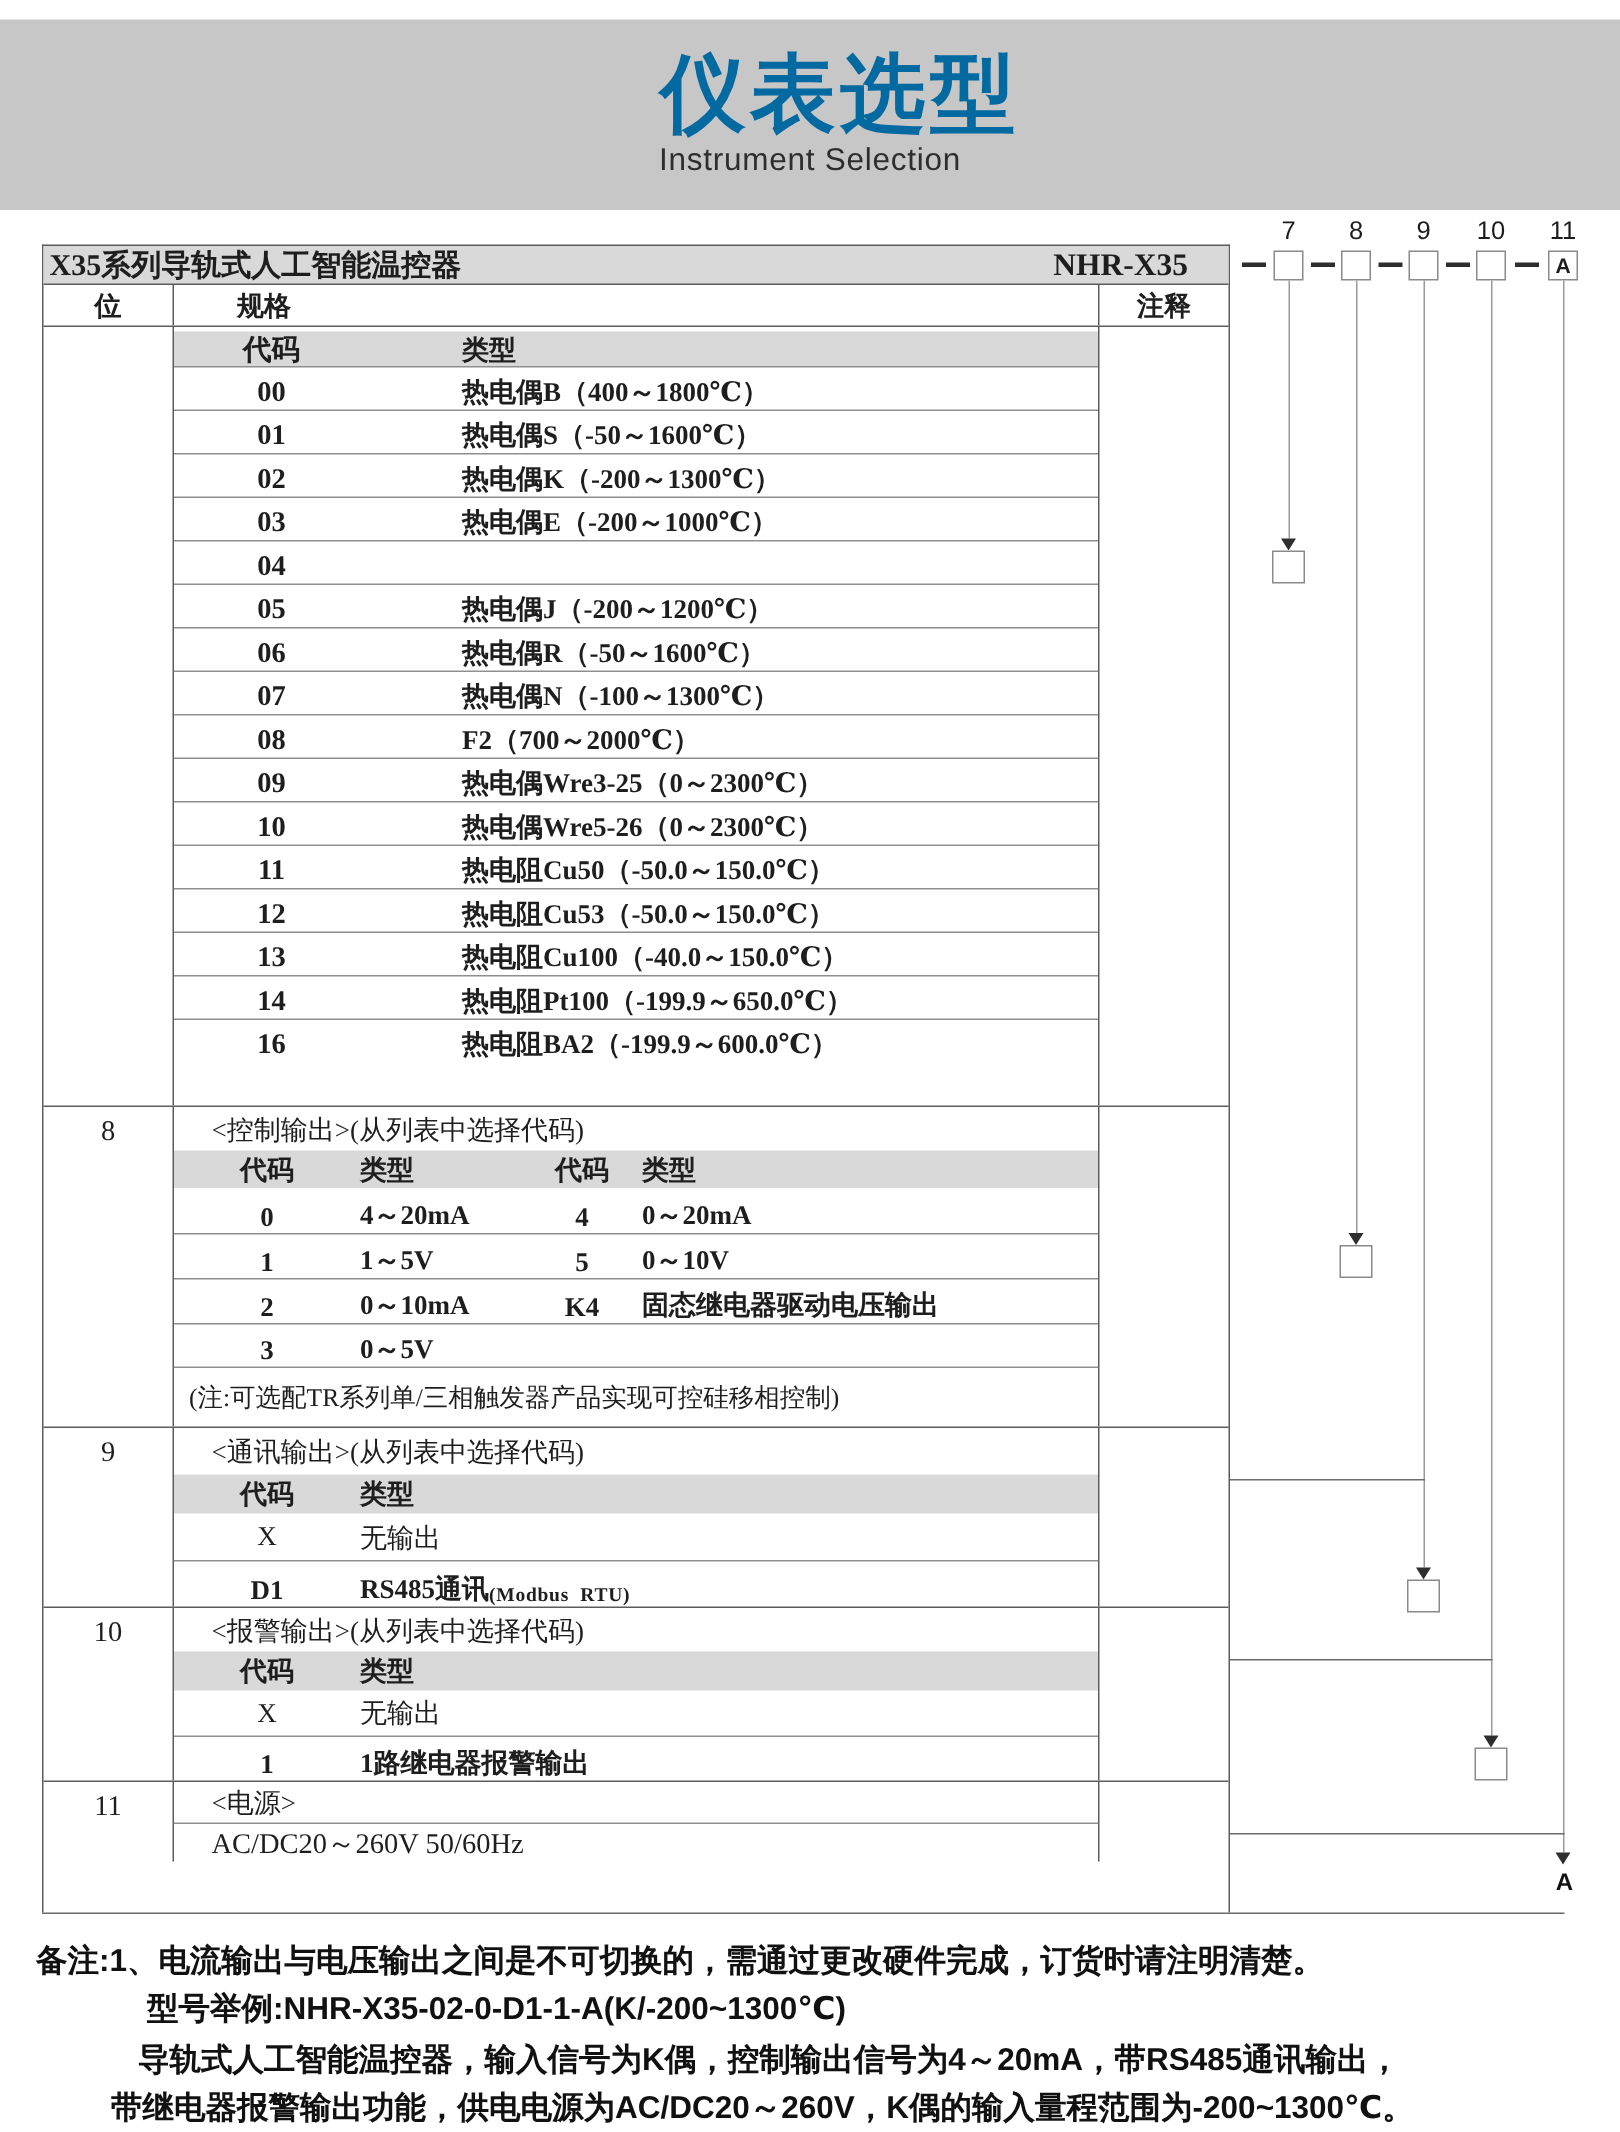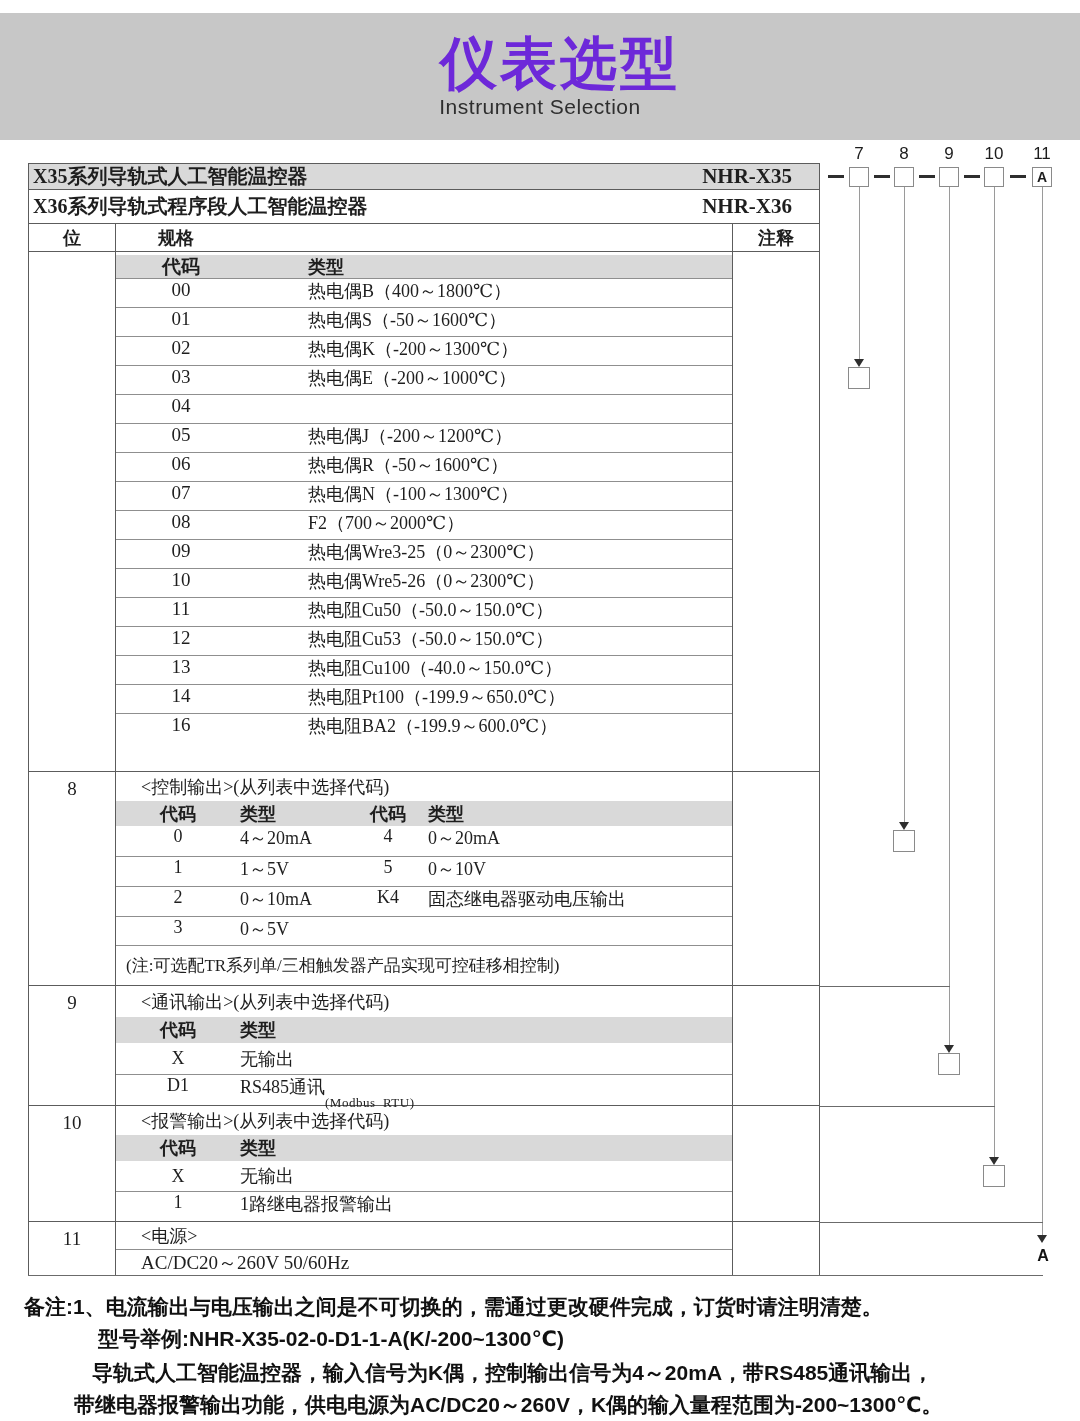--- a/index.html
+++ b/index.html
@@ -14,21 +14,21 @@
   *{margin:0;padding:0;box-sizing:border-box;}
   html,body{background:#ffffff;}
   .page{
     position:relative;width:1080px;height:1421px;background:#fff;overflow:hidden;
     font-family:"Liberation Serif","DejaVu Serif",serif;color:var(--ink);
   }
   
   .banner{position:absolute;left:0;top:13px;width:1080px;height:127px;background:var(--banner);
     display:flex;flex-direction:column;align-items:center;justify-content:center;}
   .banner .t{font-family:"Liberation Sans","DejaVu Sans",sans-serif;font-weight:800;
-    font-size:57px;letter-spacing:3px;color:#6d28d9;line-height:1.05;margin-left:40px;}
+    font-size:57px;letter-spacing:3px;color:#0369a1;line-height:1.05;margin-left:40px;}
   .banner .s{font-family:"Liberation Sans","DejaVu Sans",sans-serif;font-size:21px;
     color:#2e2e2e;margin-top:2px;letter-spacing:0.5px;}
   
   .frame{position:absolute;left:28px;top:163px;width:792px;height:1112px;
     border-top:1px solid var(--line-strong);
     border-left:1px solid var(--line-strong);
     border-right:1px solid var(--line-strong);
     font-size:18px;}
   .prod{display:flex;justify-content:space-between;align-items:center;
     border-bottom:1px solid var(--line-strong);font-weight:bold;font-size:20px;}
@@ -43,21 +43,21 @@
   .colnote{flex:1;border-left:1px solid var(--line-strong);text-align:center;height:100%;}
   .hrow .colspec{display:flex;align-items:center;padding-left:42px;}
   .hrow .colnote{display:flex;align-items:center;justify-content:center;}
   .sect{display:flex;}
   .sect{border-bottom:1px solid var(--line-strong);}
   .sect.last{border-bottom:none;}
   .sect .colpos{padding-top:3px;font-size:19px;}
   .sect .posnum{display:block;text-align:center;line-height:27px;}
   
   .band{background:var(--band);display:flex;align-items:center;font-weight:bold;}
-  .trow{display:flex;align-items:flex-start;border-top:1px solid var(--line-light);}
+  .trow{display:flex;align-items:flex-end;border-top:1px solid var(--line-light);font-weight:bold;}
   .titlerow{display:flex;align-items:center;padding-left:25px;}
   
   .in-band{margin-top:3px;height:23px;}
   .in-row{height:29px;font-size:18px;}
   .ccode{width:130px;text-align:center;flex:none;font-size:19px;}
   .ctype{padding-left:62px;}
   .band .ctype{padding-left:62px;}
   
   .ct-title{height:29px;}
   .ct-band{height:25px;}
@@ -110,24 +110,20 @@
     <div class="t">仪表选型</div>
     <div class="s">Instrument Selection</div>
   </div>
 
   <div class="frame">
 
     <div class="prod first">
       <span class="nm">X35系列导轨式人工智能温控器</span>
       <span class="md">NHR-X35</span>
     </div>
-    <div class="prod second">
-      <span class="nm">X36系列导轨式程序段人工智能温控器</span>
-      <span class="md">NHR-X36</span>
-    </div>
 
     <div class="hrow">
       <span class="colpos">位</span>
       <span class="colspec">规格</span>
       <span class="colnote">注释</span>
     </div>
 
     <div class="sect" style="height:520px">
       <div class="colpos"></div>
       <div class="colspec">

